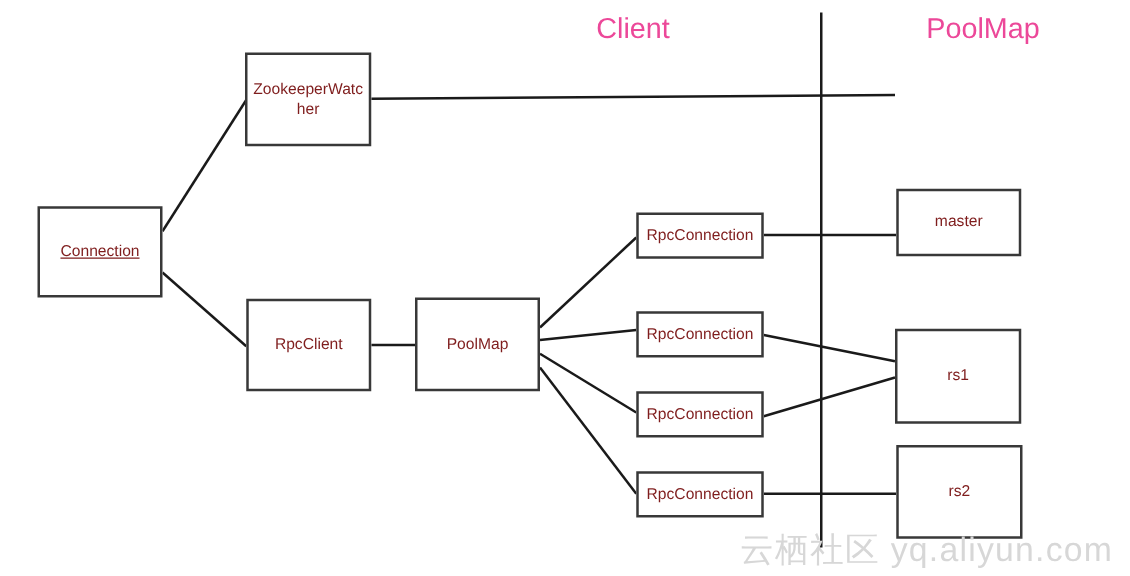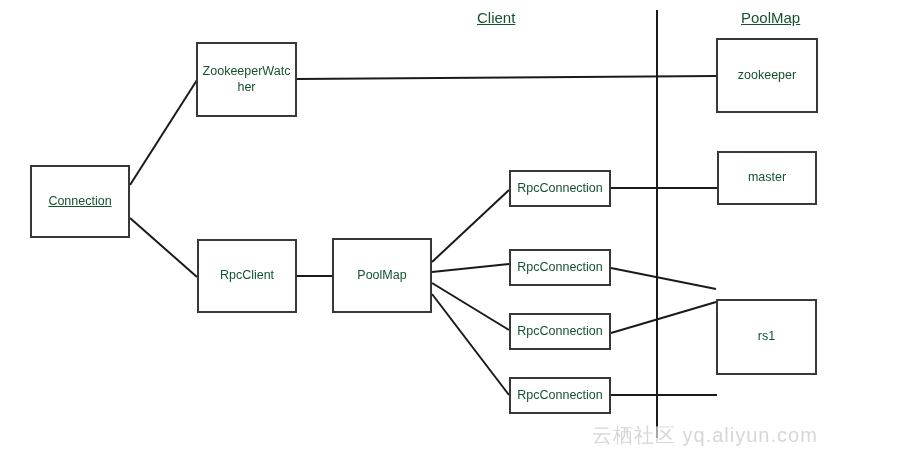--- a/index.html
+++ b/index.html
@@ -25,39 +25,38 @@
   .node {
     position: absolute;
     box-sizing: border-box;
     background: #ffffff;
     border: 2px solid #383838;
     display: flex;
     align-items: center;
     justify-content: center;
     text-align: center;
     font-size: 12.5px;
-    color: #14532d;
+    color: #7f1d1d;
     line-height: 1.25;
     padding: 14px 3px;
     overflow-wrap: break-word;
     word-break: break-word;
   }
   .hdr {
     position: absolute;
-    font-size: 15px;
-    color: #14532d;
+    font-size: 23px;
+    color: #ec4899;
     white-space: nowrap;
-    text-decoration: underline;
   }
   .watermark {
     position: absolute;
     left: 592px;
     top: 422px;
     width: 312px;
-    font-size: 20px;
+    font-size: 27px;
     color: #d7d7d7;
     letter-spacing: 1px;
     white-space: nowrap;
     font-weight: 400;
   }
 </style>
 </head>
 <body>
 
 <div class="canvas">
@@ -99,22 +98,22 @@
   <div class="node" style="left:197px; top:239px; width:100px; height:74px;">RpcClient</div>
 
   <div class="node" style="left:509px; top:170px; width:102px; height:37px;">RpcConnection</div>
 
   <div class="node" style="left:509px; top:249px; width:102px; height:37px;">RpcConnection</div>
 
   <div class="node" style="left:509px; top:313px; width:102px; height:37px;">RpcConnection</div>
 
   <div class="node" style="left:509px; top:377px; width:102px; height:37px;">RpcConnection</div>
 
-  <div class="node" style="left:716px; top:38px;  width:102px; height:75px;">zookeeper</div>
 
   <div class="node" style="left:717px; top:151px; width:100px; height:54px;">master</div>
 
-  <div class="node" style="left:716px; top:263px; width:101px; height:76px;margin-top:36px;">rs1</div>
+  <div class="node" style="left:716px; top:263px; width:101px; height:76px;">rs1</div>
 
+  <div class="node" style="left:717px; top:356px; width:101px; height:75px;">rs2</div>
 
   <div class="watermark">云栖社区 yq.aliyun.com</div>
 
 </div>
 
 </body></html>

